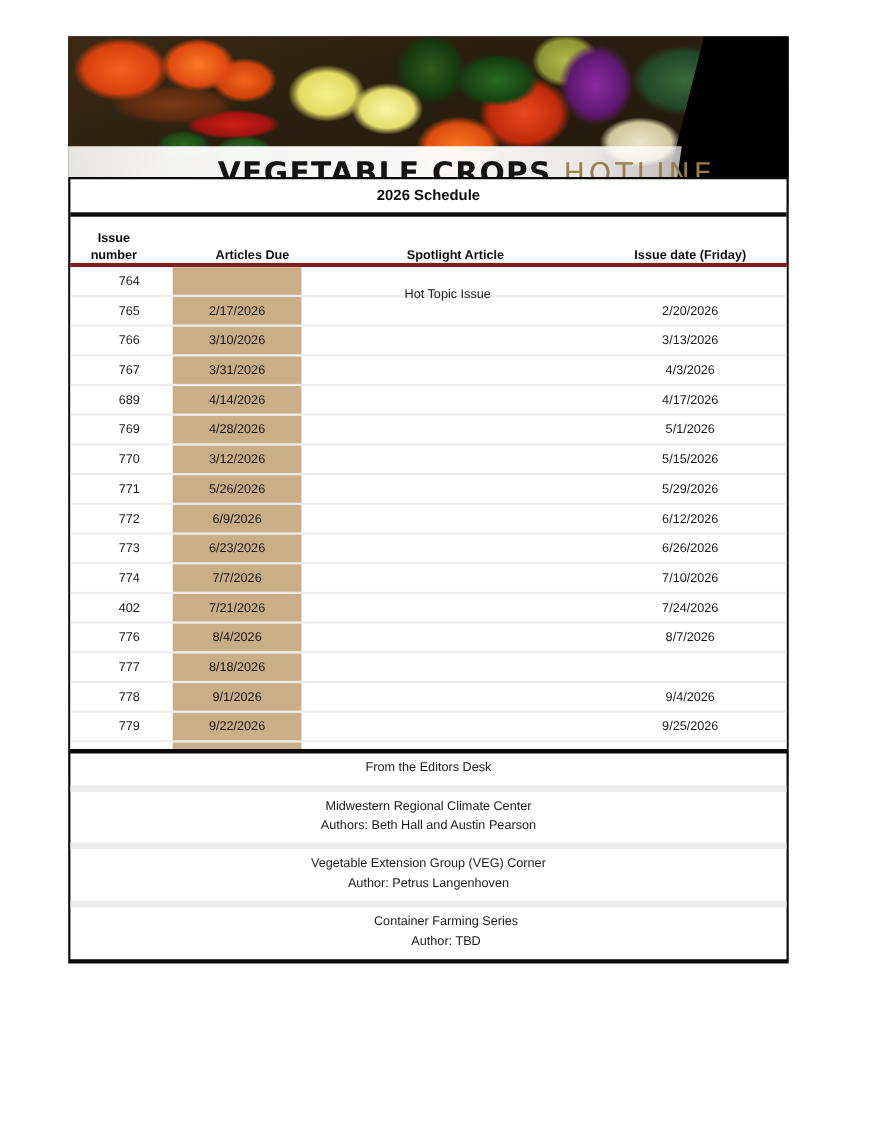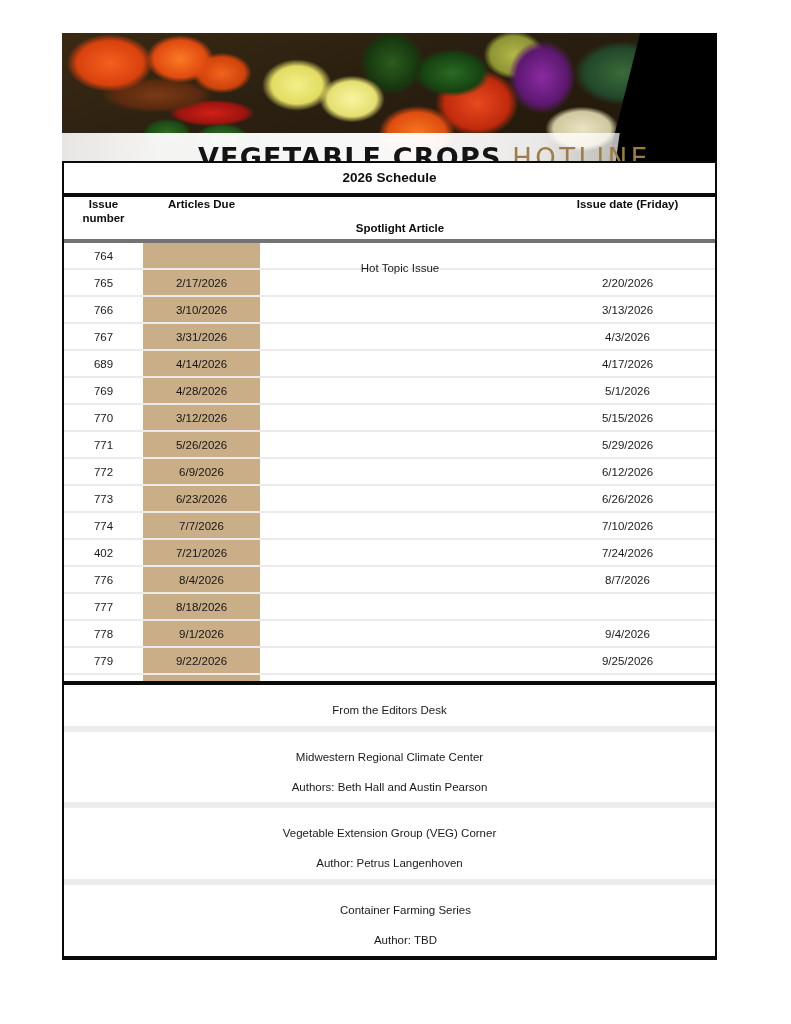--- a/index.html
+++ b/index.html
@@ -124,43 +124,45 @@
     height: 30px;
     line-height: 30px;
     text-align: center;
     font-weight: 700;
     font-size: 13.5px;
     border-bottom: 4px solid #0a0a0a;
     color: #0d0d0d;
   }
   .sched-head {
     display: flex;
-    border-bottom: 4px solid #737373;
+    border-bottom: 4px solid #7f1d1d;
     min-height: 42px;
-    align-items: flex-start;
+    align-items: flex-end;
+    gap: 28px;
   }
   .sched-head > div {
     font-weight: 700;
     font-size: 11.5px;
     text-align: center;
     color: #0d0d0d;
     line-height: 1.25;
   }
 
   .col-issue   { width: 79px;  flex: 0 0 79px; }
   .col-due     { width: 117px; flex: 0 0 117px; }
   .col-spot    { flex: 1 1 auto; margin-top: 24px; }
   .col-date    { width: 175px; flex: 0 0 175px; }
 
   .srow {
     display: flex;
     align-items: stretch;
     height: 25px;
     border-bottom: 2px solid #eceaea;
     background: #ffffff;
+    padding-left: 14px;
   }
   .srow:last-child { border-bottom: none; }
   .srow > div {
     display: flex;
     align-items: center;
     justify-content: center;
     font-size: 11.5px;
     color: #1a1a1a;
   }
   .srow .col-due {
@@ -186,21 +188,21 @@
   }
   .erow {
     text-align: center;
     font-size: 11.5px;
     color: #1a1a1a;
     border-bottom: 6px solid #ececec;
     padding: 5px 0 6px 0;
     line-height: 1.55;
   }
   .erow:last-child { border-bottom: none; padding-left: 32px; }
-  .erow .eline { display: block; margin-top: 12px; }
+  .erow .eline { display: block; }
 </style>
 </head>
 <body>
 
 <div class="page">
 
   <div class="banner">
     <div class="banner-photo">
       <div class="veg-layer"></div>
       <div class="veg-dark-wedge"></div>

